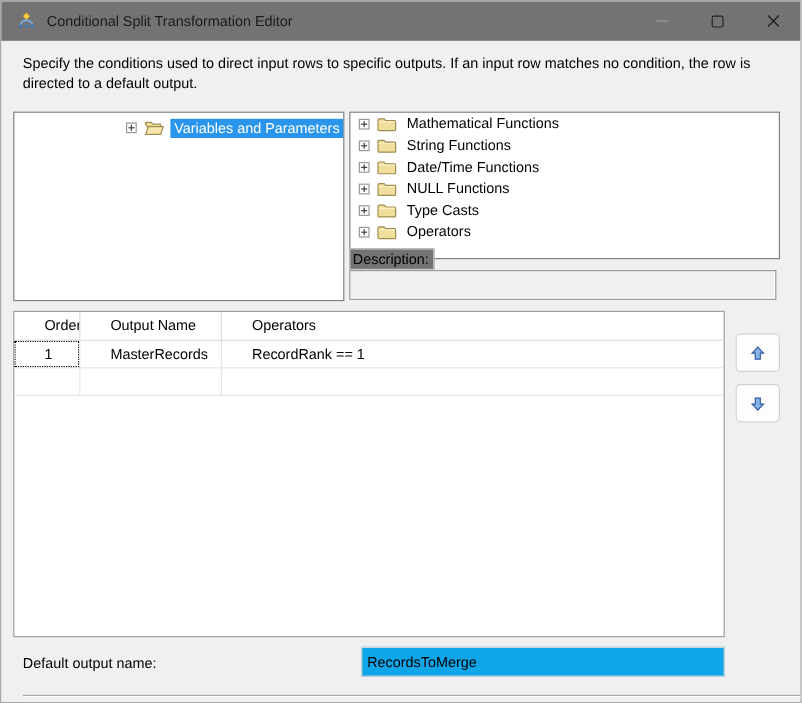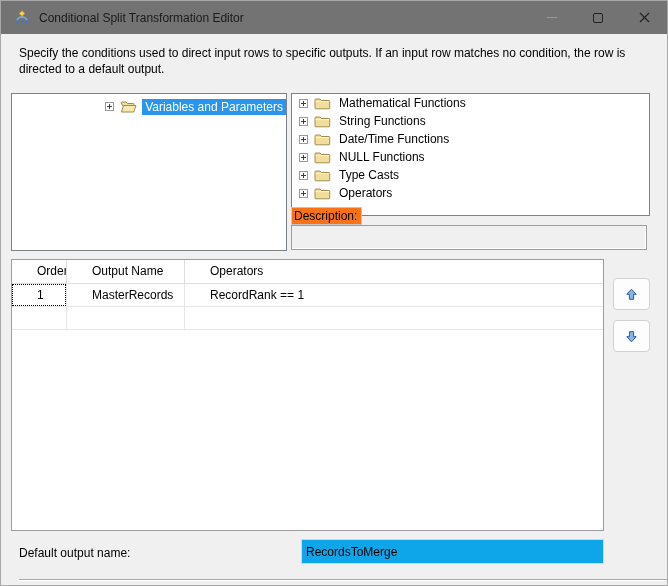--- a/index.html
+++ b/index.html
@@ -45,21 +45,21 @@
   }
   .expander::before { content: ""; position: absolute; left: 1px; top: 3px; width: 5px; height: 1px; background: #404040; }
   .expander::after  { content: ""; position: absolute; left: 3px; top: 1px; width: 1px; height: 5px; background: #404040; }
   .folder { width: 17px; height: 13px; margin-right: 5px; flex: 0 0 auto; }
   .tlabel { font-size: 12px; padding: 1px 3px; white-space: nowrap; }
   .tlabel.sel { background: #2a95ec; color: #fff; }
 
   
   .desc-label {
     position: absolute; left: 290px; top: 206px; font-size: 12px;
-    background: #f97316; border: 1px solid #c6c6c6; padding: 1px 4px 1px 2px;
+    background: #737373; border: 1px solid #c6c6c6; padding: 1px 4px 1px 2px;
   }
   .desc-box {
     position: absolute; left: 290px; top: 224px; width: 356px; height: 25px;
     background: #f0f0f0; border: 1px solid #9d9d9d;
     box-shadow: inset -1px -1px 0 #ffffff;
     font-size: 12px; line-height: 23px; padding-left: 4px; color: #444;
   }
 
   
   .grid {

